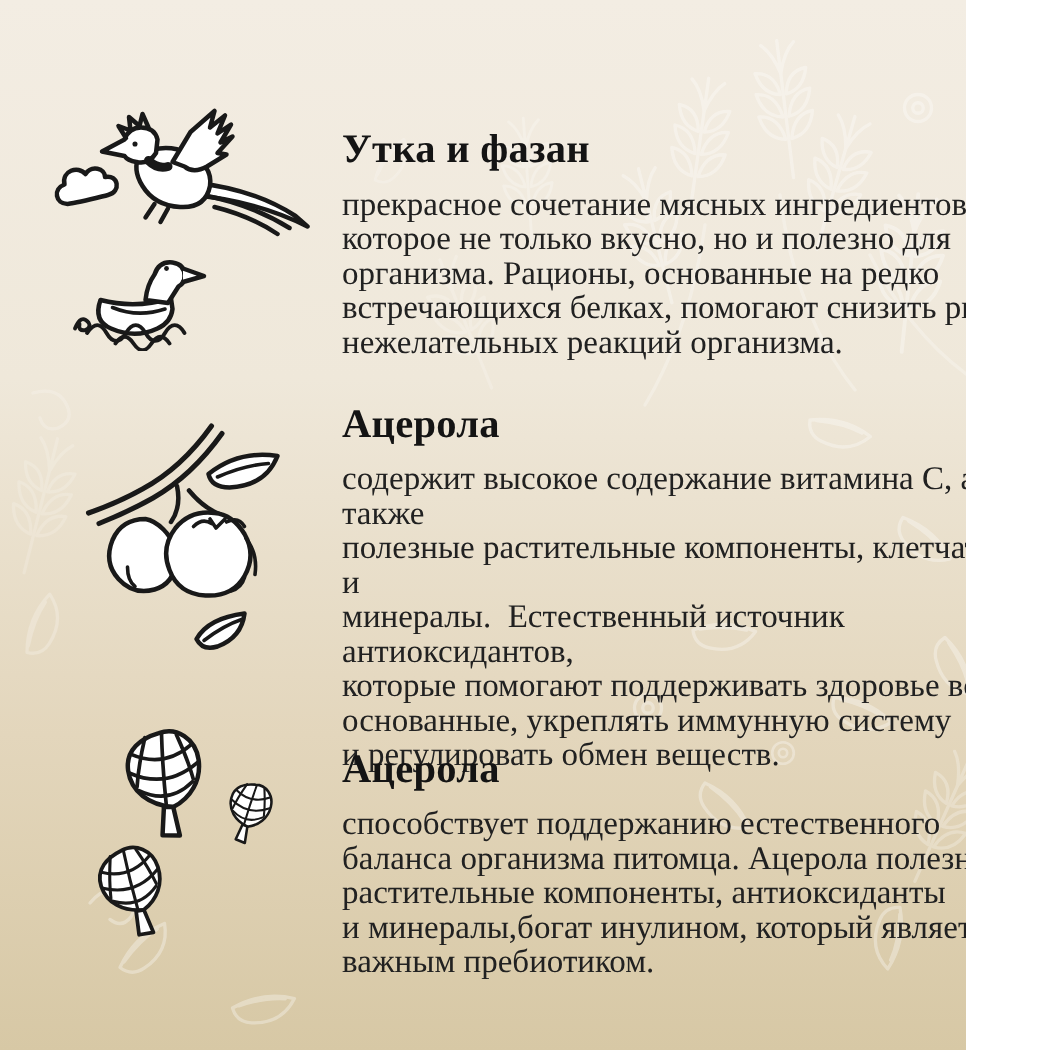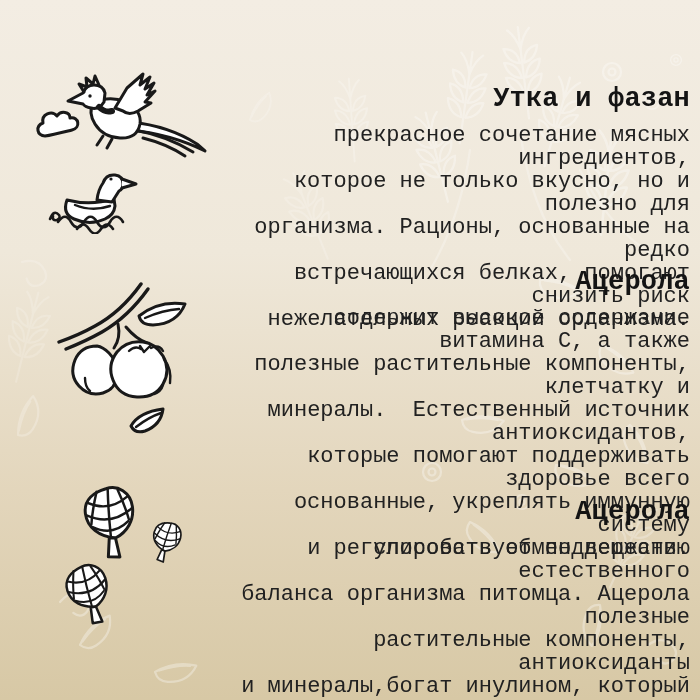--- a/index.html
+++ b/index.html
@@ -1,19 +1,19 @@
 <!DOCTYPE html>
 <html><head>
 <meta charset="utf-8">
 <style>
   html,body{margin:0;padding:0;background:#fff;}
   .page{
-    position:relative;width:700px;height:700px;overflow:hidden;
+    position:relative;width:644px;height:700px;overflow:hidden;
     background:linear-gradient(180deg,#f3ede3 0%,#efe8da 36%,#e3d6bc 70%,#d7c8a5 100%);
-    font-family:Liberation Mono, monospace;color:#1e1e1e;text-align:right;
+    font-family:Liberation Serif, serif;color:#1e1e1e;
   }
   .bg-pattern{position:absolute;left:0;top:0;width:700px;height:700px;pointer-events:none;}
   .sec{position:absolute;left:228px;width:462px;}
   .sec-1{top:84px;} .sec-2{top:267px;} .sec-3{top:497px;}
   .sec h2{margin:0 0 10px 0;font-size:27px;line-height:30px;font-weight:700;color:#141414;letter-spacing:.2px;}
   .sec p{margin:0;font-size:22px;line-height:23px;color:#212121;white-space:pre-wrap;}
   .il{position:absolute;}
   .il-pheasant{left:33px;top:70px;width:185px;height:95px;}
   .il-duck{left:45px;top:164px;width:115px;height:70px;}
   .il-acerola{left:55px;top:282px;width:150px;height:158px;}

